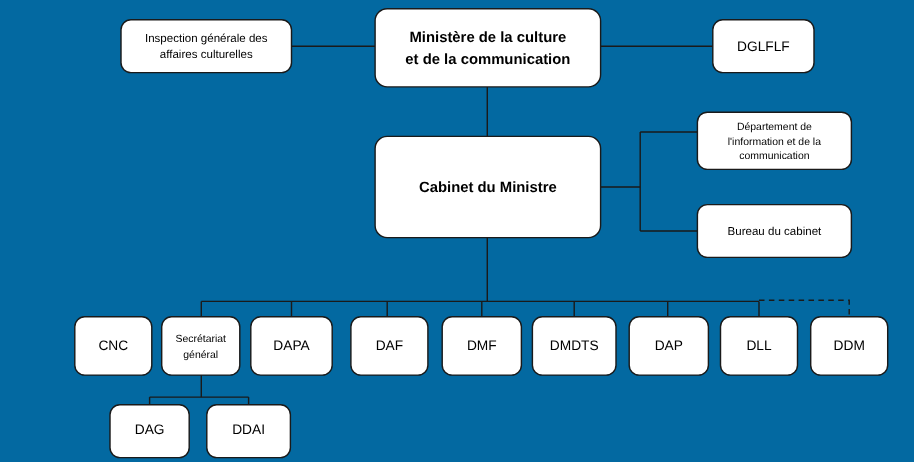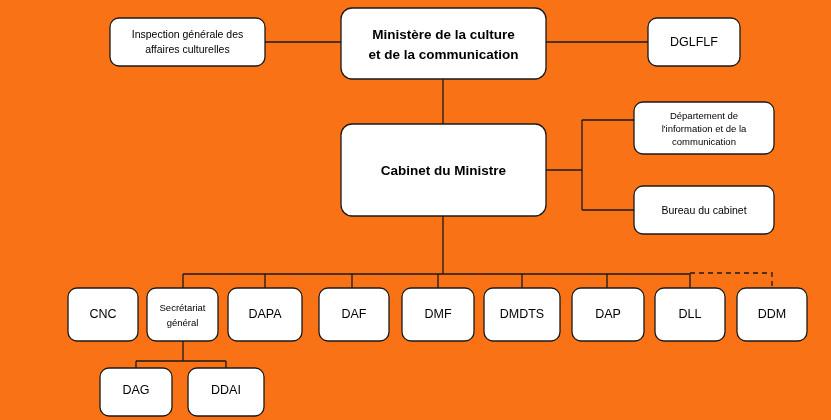--- a/index.html
+++ b/index.html
@@ -4,21 +4,21 @@
 <style>
   html, body {
     margin: 0;
     padding: 0;
     background: #ffffff;
   }
   #chart-root {
     position: relative;
     width: 831px;
     height: 420px;
-    background: #f97316;
+    background: #0369a1;
     font-family: "Liberation Sans", sans-serif;
     overflow: hidden;
   }
   #org-svg {
     position: absolute;
     left: 0;
     top: 0;
     width: 831px;
     height: 420px;
   }

